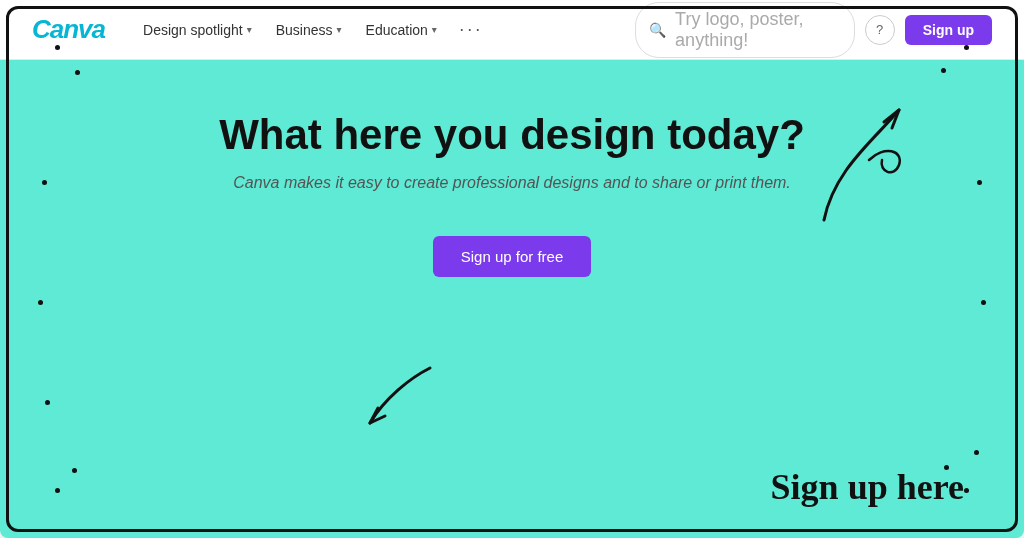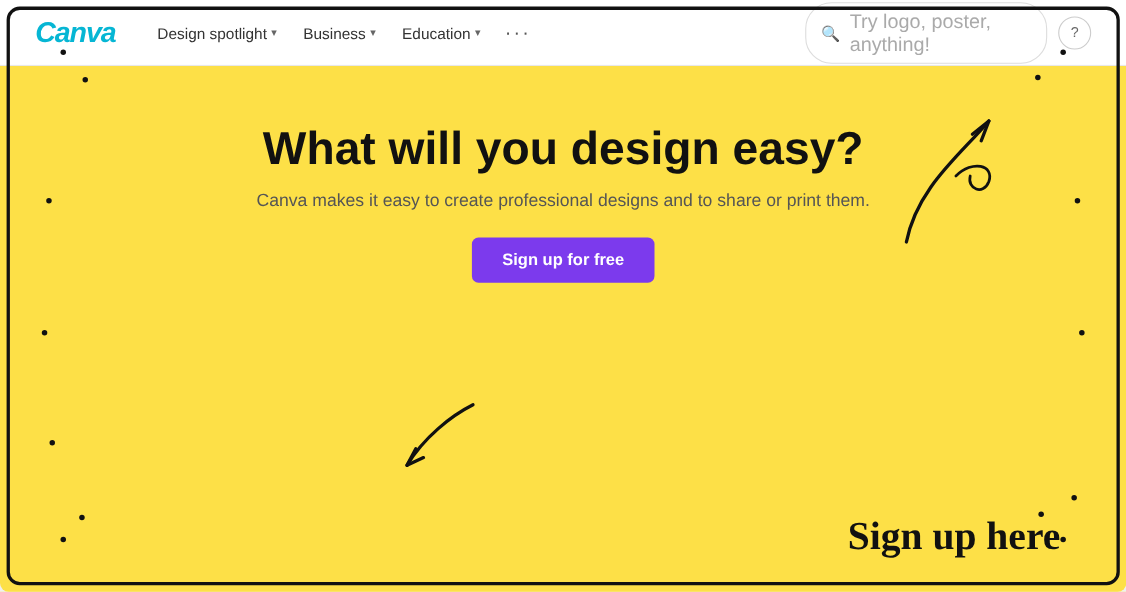--- a/index.html
+++ b/index.html
@@ -9,21 +9,21 @@
       height: 538px;
       overflow: hidden;
       background: #f0f0f0;
       font-family: -apple-system, BlinkMacSystemFont, 'Segoe UI', sans-serif;
       position: relative;
     }
 
     .outer-frame {
       position: absolute;
       inset: 0;
-      background: #fde047;
+      background: #5eead4;
       border-radius: 8px;
     }
 
     
     .sketch-border {
       position: absolute;
       inset: 6px;
       border: 3px solid #111;
       border-radius: 12px;
       pointer-events: none;
@@ -163,31 +163,32 @@
       font-size: 42px;
       font-weight: 800;
       color: #111;
       line-height: 1.2;
       margin-bottom: 14px;
     }
 
     .hero-subtitle {
       font-size: 16px;
       color: #555;
-      margin-bottom: 24px;
+      margin-bottom: 44px;
+      font-style: italic;
     }
 
     .signup-free-btn {
       padding: 12px 28px;
       background: #7c3aed;
       color: white;
       border: none;
       border-radius: 6px;
       font-size: 15px;
-      font-weight: 700;
+      font-weight: 400;
       cursor: pointer;
     }
 
     
     .annotation-area {
       position: absolute;
       bottom: 30px;
       right: 60px;
       pointer-events: none;
     }
@@ -270,25 +271,28 @@
     </div>
 
     <div class="nav-right">
       <div class="search-bar">
         <span class="search-icon">🔍</span>
         <span class="search-placeholder">Try logo, poster, anything!</span>
       </div>
       <div class="help-btn">
         <span>?</span>
       </div>
+      <button class="signup-btn">
+        <span>Sign up</span>
+      </button>
     </div>
   </nav>
 
   <section class="hero">
-    <h1 class="hero-title">What will you design easy?</h1>
+    <h1 class="hero-title">What here you design today?</h1>
     <p class="hero-subtitle">Canva makes it easy to create professional designs and to share or print them.</p>
     <button class="signup-free-btn">
       <span>Sign up for free</span>
     </button>
   </section>
 
   <svg class="arrow-up-right" width="120" height="140" viewBox="0 0 120 140">
     <path d="M 20 130 C 30 80, 70 50, 95 20" stroke="#111" stroke-width="3" fill="none" stroke-linecap="round"></path>
     <path d="M 95 20 L 80 32 M 95 20 L 88 38" stroke="#111" stroke-width="3" fill="none" stroke-linecap="round"></path>
 

